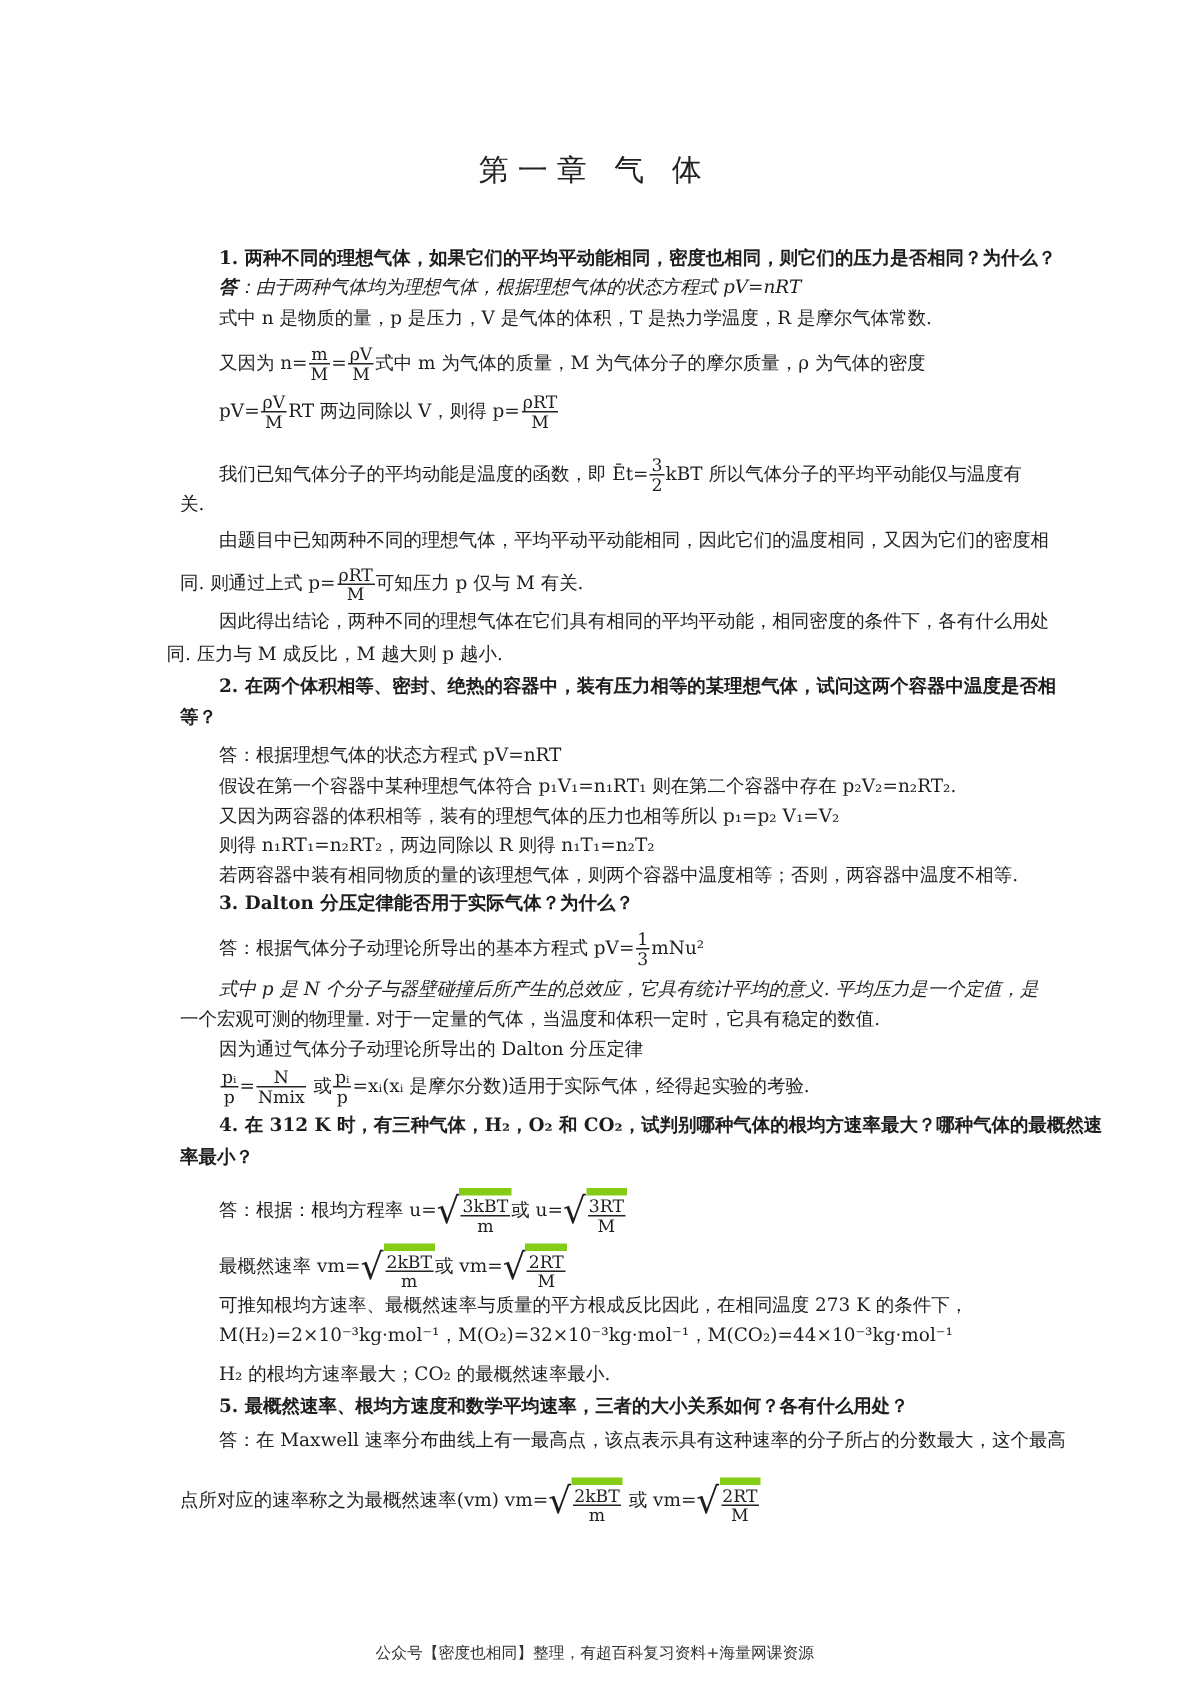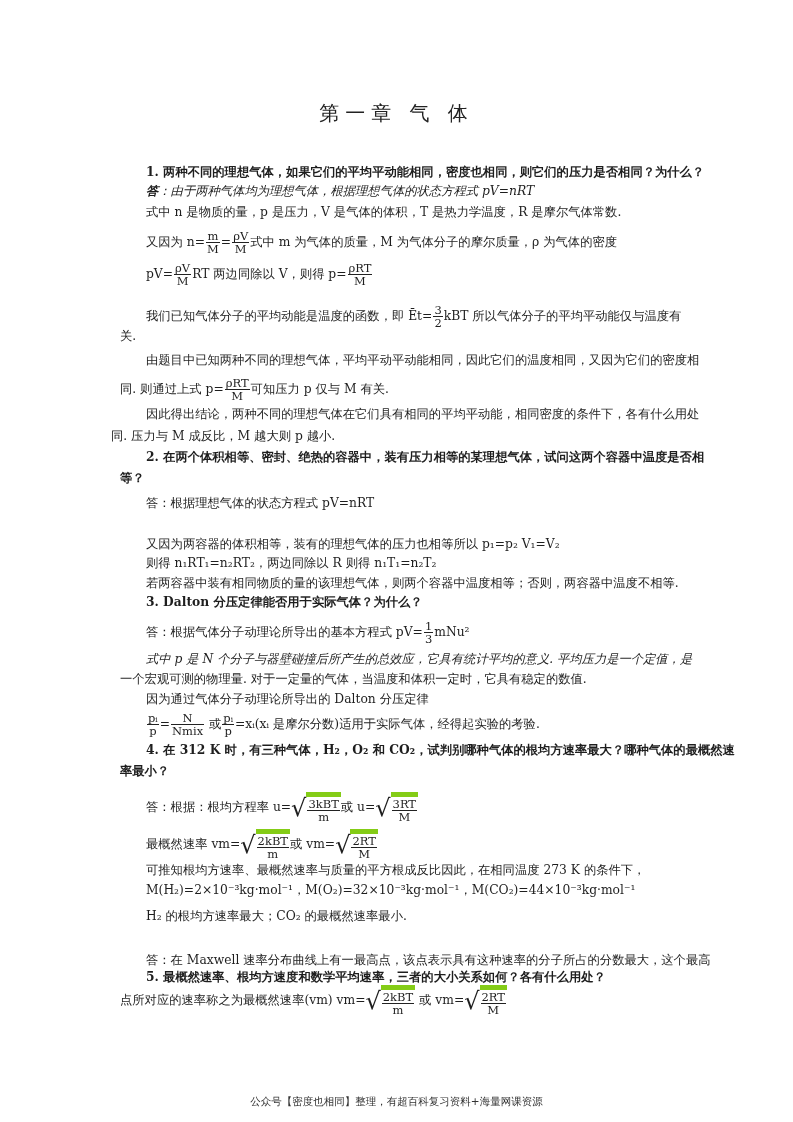--- a/index.html
+++ b/index.html
@@ -50,20 +50,21 @@
   <div class="line" style="left:146px;top:352px;">由题目中已知两种不同的理想气体，平均平动平动能相同，因此它们的温度相同，又因为它们的密度相</div>
   <div class="line" style="left:120px;top:377px;">
     <span>同. 则通过上式 p=</span><span class="frac"><span class="num">ρRT</span><span>M</span></span><span>可知压力 p 仅与 M 有关.</span>
   </div>
   <div class="line" style="left:146px;top:406px;">因此得出结论，两种不同的理想气体在它们具有相同的平均平动能，相同密度的条件下，各有什么用处</div>
   <div class="line" style="left:111px;top:428px;">同. 压力与 M 成反比，M 越大则 p 越小.</div>
 
   <div class="line b" style="left:146px;top:449px;">2. 在两个体积相等、密封、绝热的容器中，装有压力相等的某理想气体，试问这两个容器中温度是否相</div>
   <div class="line b" style="left:120px;top:470px;">等？</div>
   <div class="line" style="left:146px;top:495px;">答：根据理想气体的状态方程式 pV=nRT</div>
+  <div class="line" style="left:146px;top:516px;">假设在第一个容器中某种理想气体符合 p₁V₁=n₁RT₁ 则在第二个容器中存在 p₂V₂=n₂RT₂.</div>
   <div class="line" style="left:146px;top:536px;">又因为两容器的体积相等，装有的理想气体的压力也相等所以    p₁=p₂    V₁=V₂</div>
   <div class="line" style="left:146px;top:555px;">则得    n₁RT₁=n₂RT₂，两边同除以 R 则得    n₁T₁=n₂T₂</div>
   <div class="line" style="left:146px;top:575px;">若两容器中装有相同物质的量的该理想气体，则两个容器中温度相等；否则，两容器中温度不相等.</div>
 
   <div class="line b" style="left:146px;top:594px;">3. Dalton 分压定律能否用于实际气体？为什么？</div>
   <div class="line" style="left:146px;top:620px;">
     <span>答：根据气体分子动理论所导出的基本方程式 pV=</span><span class="frac"><span class="num">1</span><span>3</span></span><span>mNu²</span>
   </div>
   <div class="line" style="left:146px;top:651px;font-style:italic;">式中 p 是 N 个分子与器壁碰撞后所产生的总效应，它具有统计平均的意义. 平均压力是一个定值，是</div>
   <div class="line" style="left:120px;top:671px;">一个宏观可测的物理量. 对于一定量的气体，当温度和体积一定时，它具有稳定的数值.</div>
@@ -77,20 +78,20 @@
   <div class="line" style="left:146px;top:792px;">
     <span>答：根据：根均方程率    u=</span><span class="sqrt"><span class="rad">√</span><span class="body"><span class="frac"><span class="num">3kBT</span><span>m</span></span></span></span><span>或 u=</span><span class="sqrt"><span class="rad">√</span><span class="body"><span class="frac"><span class="num">3RT</span><span>M</span></span></span></span>
   </div>
   <div class="line" style="left:146px;top:829px;">
     <span>最概然速率    vm=</span><span class="sqrt"><span class="rad">√</span><span class="body"><span class="frac"><span class="num">2kBT</span><span>m</span></span></span></span><span>或 vm=</span><span class="sqrt"><span class="rad">√</span><span class="body"><span class="frac"><span class="num">2RT</span><span>M</span></span></span></span>
   </div>
   <div class="line" style="left:146px;top:862px;">可推知根均方速率、最概然速率与质量的平方根成反比因此，在相同温度 273 K 的条件下，</div>
   <div class="line" style="left:146px;top:882px;">M(H₂)=2×10⁻³kg·mol⁻¹，M(O₂)=32×10⁻³kg·mol⁻¹，M(CO₂)=44×10⁻³kg·mol⁻¹</div>
   <div class="line" style="left:146px;top:908px;">H₂ 的根均方速率最大；CO₂ 的最概然速率最小.</div>
 
-  <div class="line b" style="left:146px;top:929px;margin-top:40px;">5. 最概然速率、根均方速度和数学平均速率，三者的大小关系如何？各有什么用处？</div>
+  <div class="line b" style="left:146px;top:929px;">5. 最概然速率、根均方速度和数学平均速率，三者的大小关系如何？各有什么用处？</div>
   <div class="line" style="left:146px;top:952px;">答：在 Maxwell 速率分布曲线上有一最高点，该点表示具有这种速率的分子所占的分数最大，这个最高</div>
   <div class="line" style="left:120px;top:985px;">
     <span>点所对应的速率称之为最概然速率(vm) vm=</span><span class="sqrt"><span class="rad">√</span><span class="body"><span class="frac"><span class="num">2kBT</span><span>m</span></span></span></span><span>   或    vm=</span><span class="sqrt"><span class="rad">√</span><span class="body"><span class="frac"><span class="num">2RT</span><span>M</span></span></span></span>
   </div>
 
   <div class="footer">公众号【密度也相同】整理，有超百科复习资料+海量网课资源</div>
 </div>
 
 </body></html>

